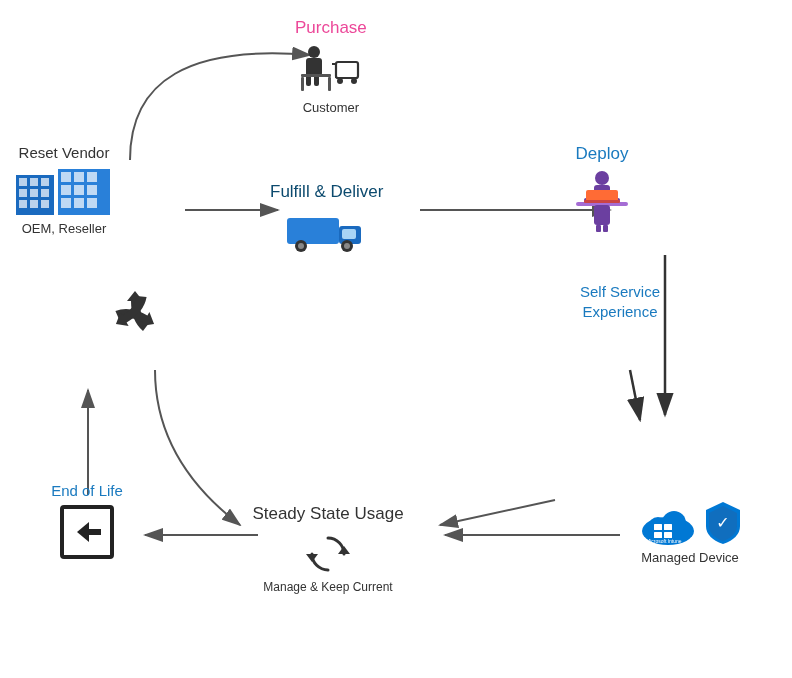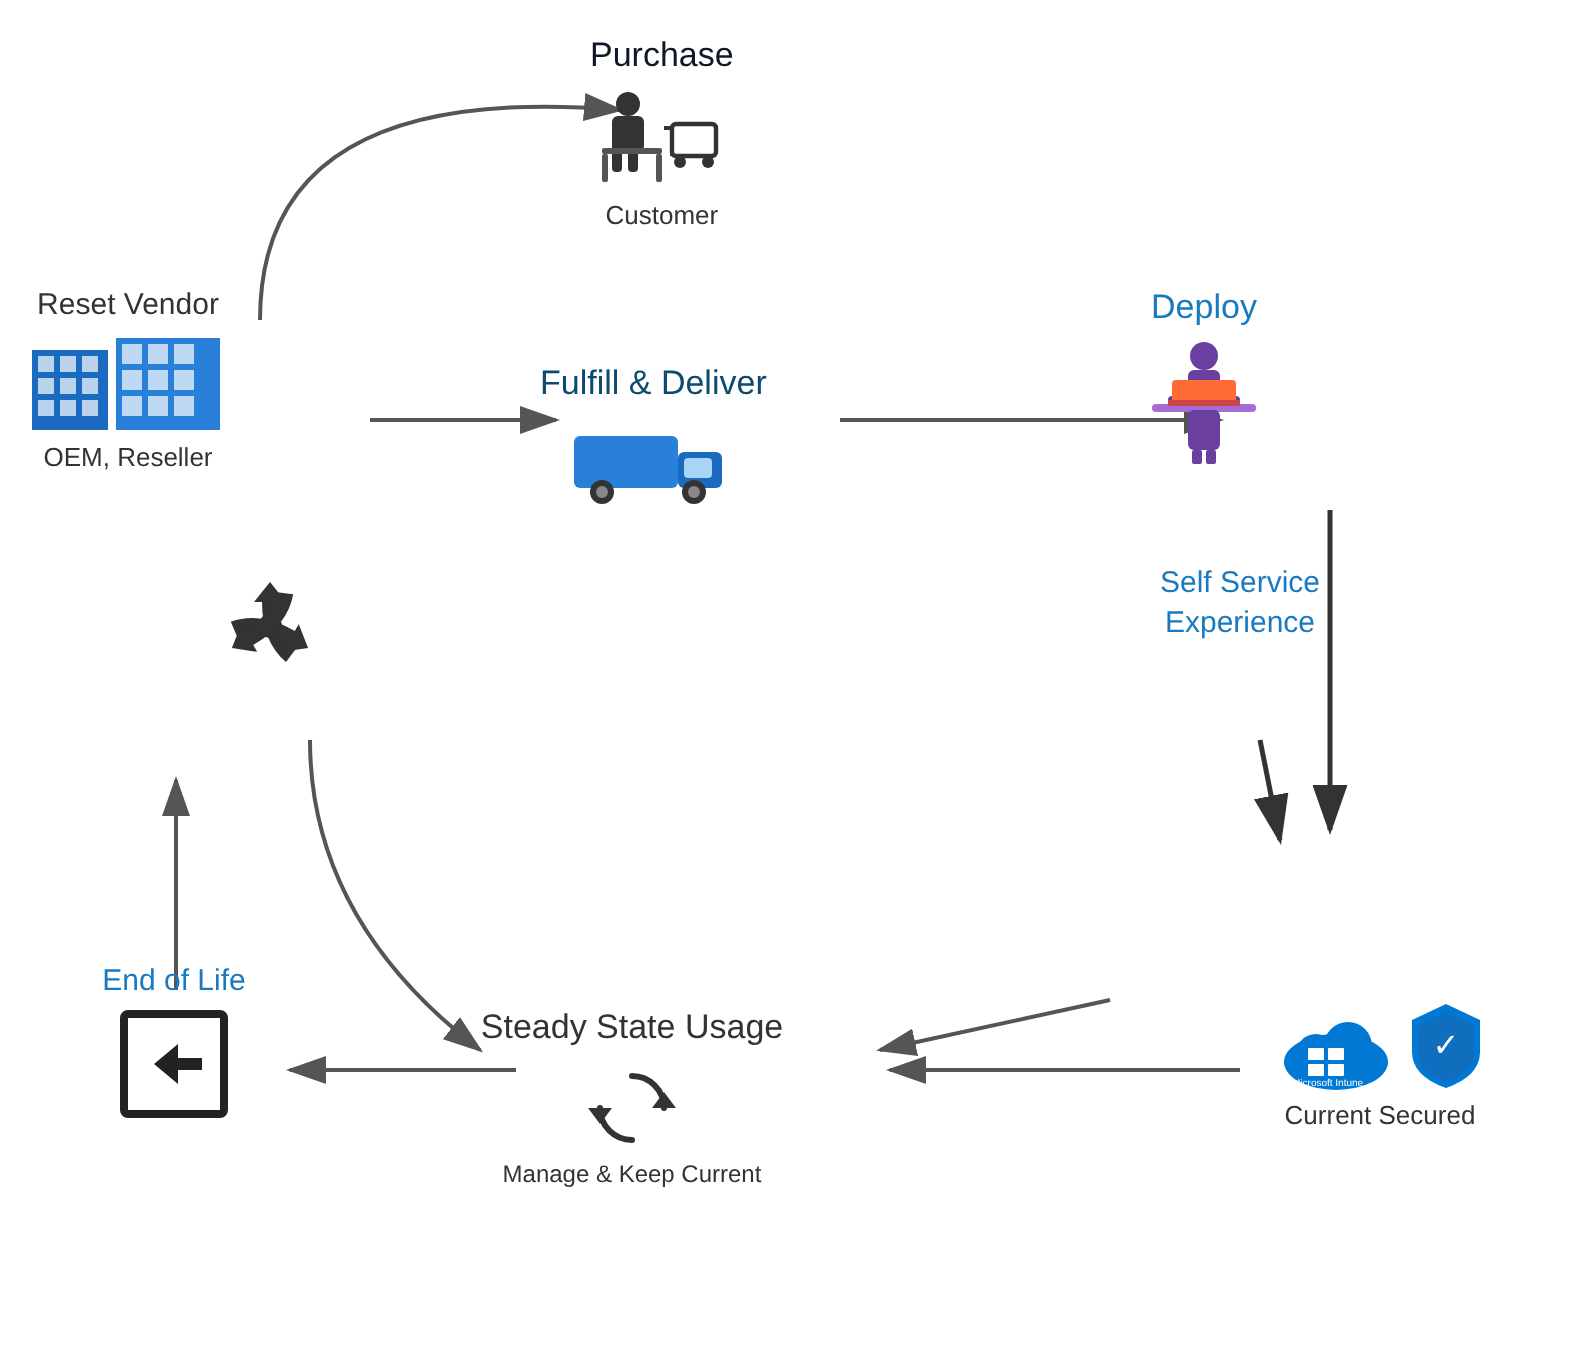--- a/index.html
+++ b/index.html
@@ -86,21 +86,21 @@
     <line x1="620" y1="535" x2="445" y2="535" stroke="#555" stroke-width="2" marker-end="url(#arrowhead)"></line>
 
     <line x1="258" y1="535" x2="145" y2="535" stroke="#555" stroke-width="2" marker-end="url(#arrowhead)"></line>
 
     <line x1="88" y1="495" x2="88" y2="390" stroke="#555" stroke-width="2" marker-end="url(#arrowhead)"></line>
 
     <path d="M 155 370 Q 155 460 240 525" stroke="#555" stroke-width="2" fill="none" marker-end="url(#arrowhead)"></path>
   </svg>
 
   <div class="node" style="left:295px; top:14px;">
-    <div class="node-label" style="font-size:17px; color:#0f172a; font-weight:400;">Purchase</div>
+    <div class="node-label" style="font-size:17px; color:#ec4899; font-weight:400;">Purchase</div>
     <div class="icon-area" style="margin-top:6px;">
 
       <svg width="70" height="52" viewBox="0 0 70 52">
 
         <circle cx="18" cy="8" r="6" fill="#333"></circle>
         <rect x="10" y="14" width="16" height="18" rx="3" fill="#333"></rect>
         <rect x="18" y="28" width="5" height="14" rx="2" fill="#333"></rect>
         <rect x="10" y="28" width="5" height="14" rx="2" fill="#333"></rect>
 
         <rect x="5" y="30" width="30" height="3" rx="1" fill="#555"></rect>
@@ -237,24 +237,24 @@
         <rect x="26" y="31" width="8" height="6" fill="#fff" rx="0.5"></rect>
         <text x="8" y="42" font-size="5" fill="#fff" font-family="Arial">Microsoft Intune</text>
       </svg>
 
       <svg width="38" height="46" viewBox="0 0 38 46">
         <path d="M19,2 L36,10 L36,26 Q36,38 19,44 Q2,38 2,26 L2,10 Z" fill="#0078d4"></path>
         <path d="M19,6 L33,13 L33,26 Q33,36 19,41 Q5,36 5,26 L5,13 Z" fill="#106ebe"></path>
         <text x="19" y="28" text-anchor="middle" font-size="16" fill="#fff">✓</text>
       </svg>
     </div>
-    <div class="node-label" style="margin-top:4px;">Current Secured</div>
-  </div>
-
-  <div class="node" style="left:216px; top:500px; width:200px;">
+    <div class="node-label" style="margin-top:4px;">Managed Device</div>
+  </div>
+
+  <div class="node" style="left:228px; top:500px; width:200px;">
     <div class="node-label" style="font-size:17px; color:#333;">Steady State Usage</div>
 
     <div class="icon-area" style="margin-top:8px;">
       <svg width="44" height="44" viewBox="0 0 44 44">
         <path d="M22,6 A16,16 0 0,1 38,22" stroke="#333" stroke-width="3" fill="none" stroke-linecap="round"></path>
         <polygon points="38,14 44,22 32,22" fill="#333"></polygon>
         <path d="M22,38 A16,16 0 0,1 6,22" stroke="#333" stroke-width="3" fill="none" stroke-linecap="round"></path>
         <polygon points="6,30 0,22 12,22" fill="#333"></polygon>
       </svg>
     </div>

